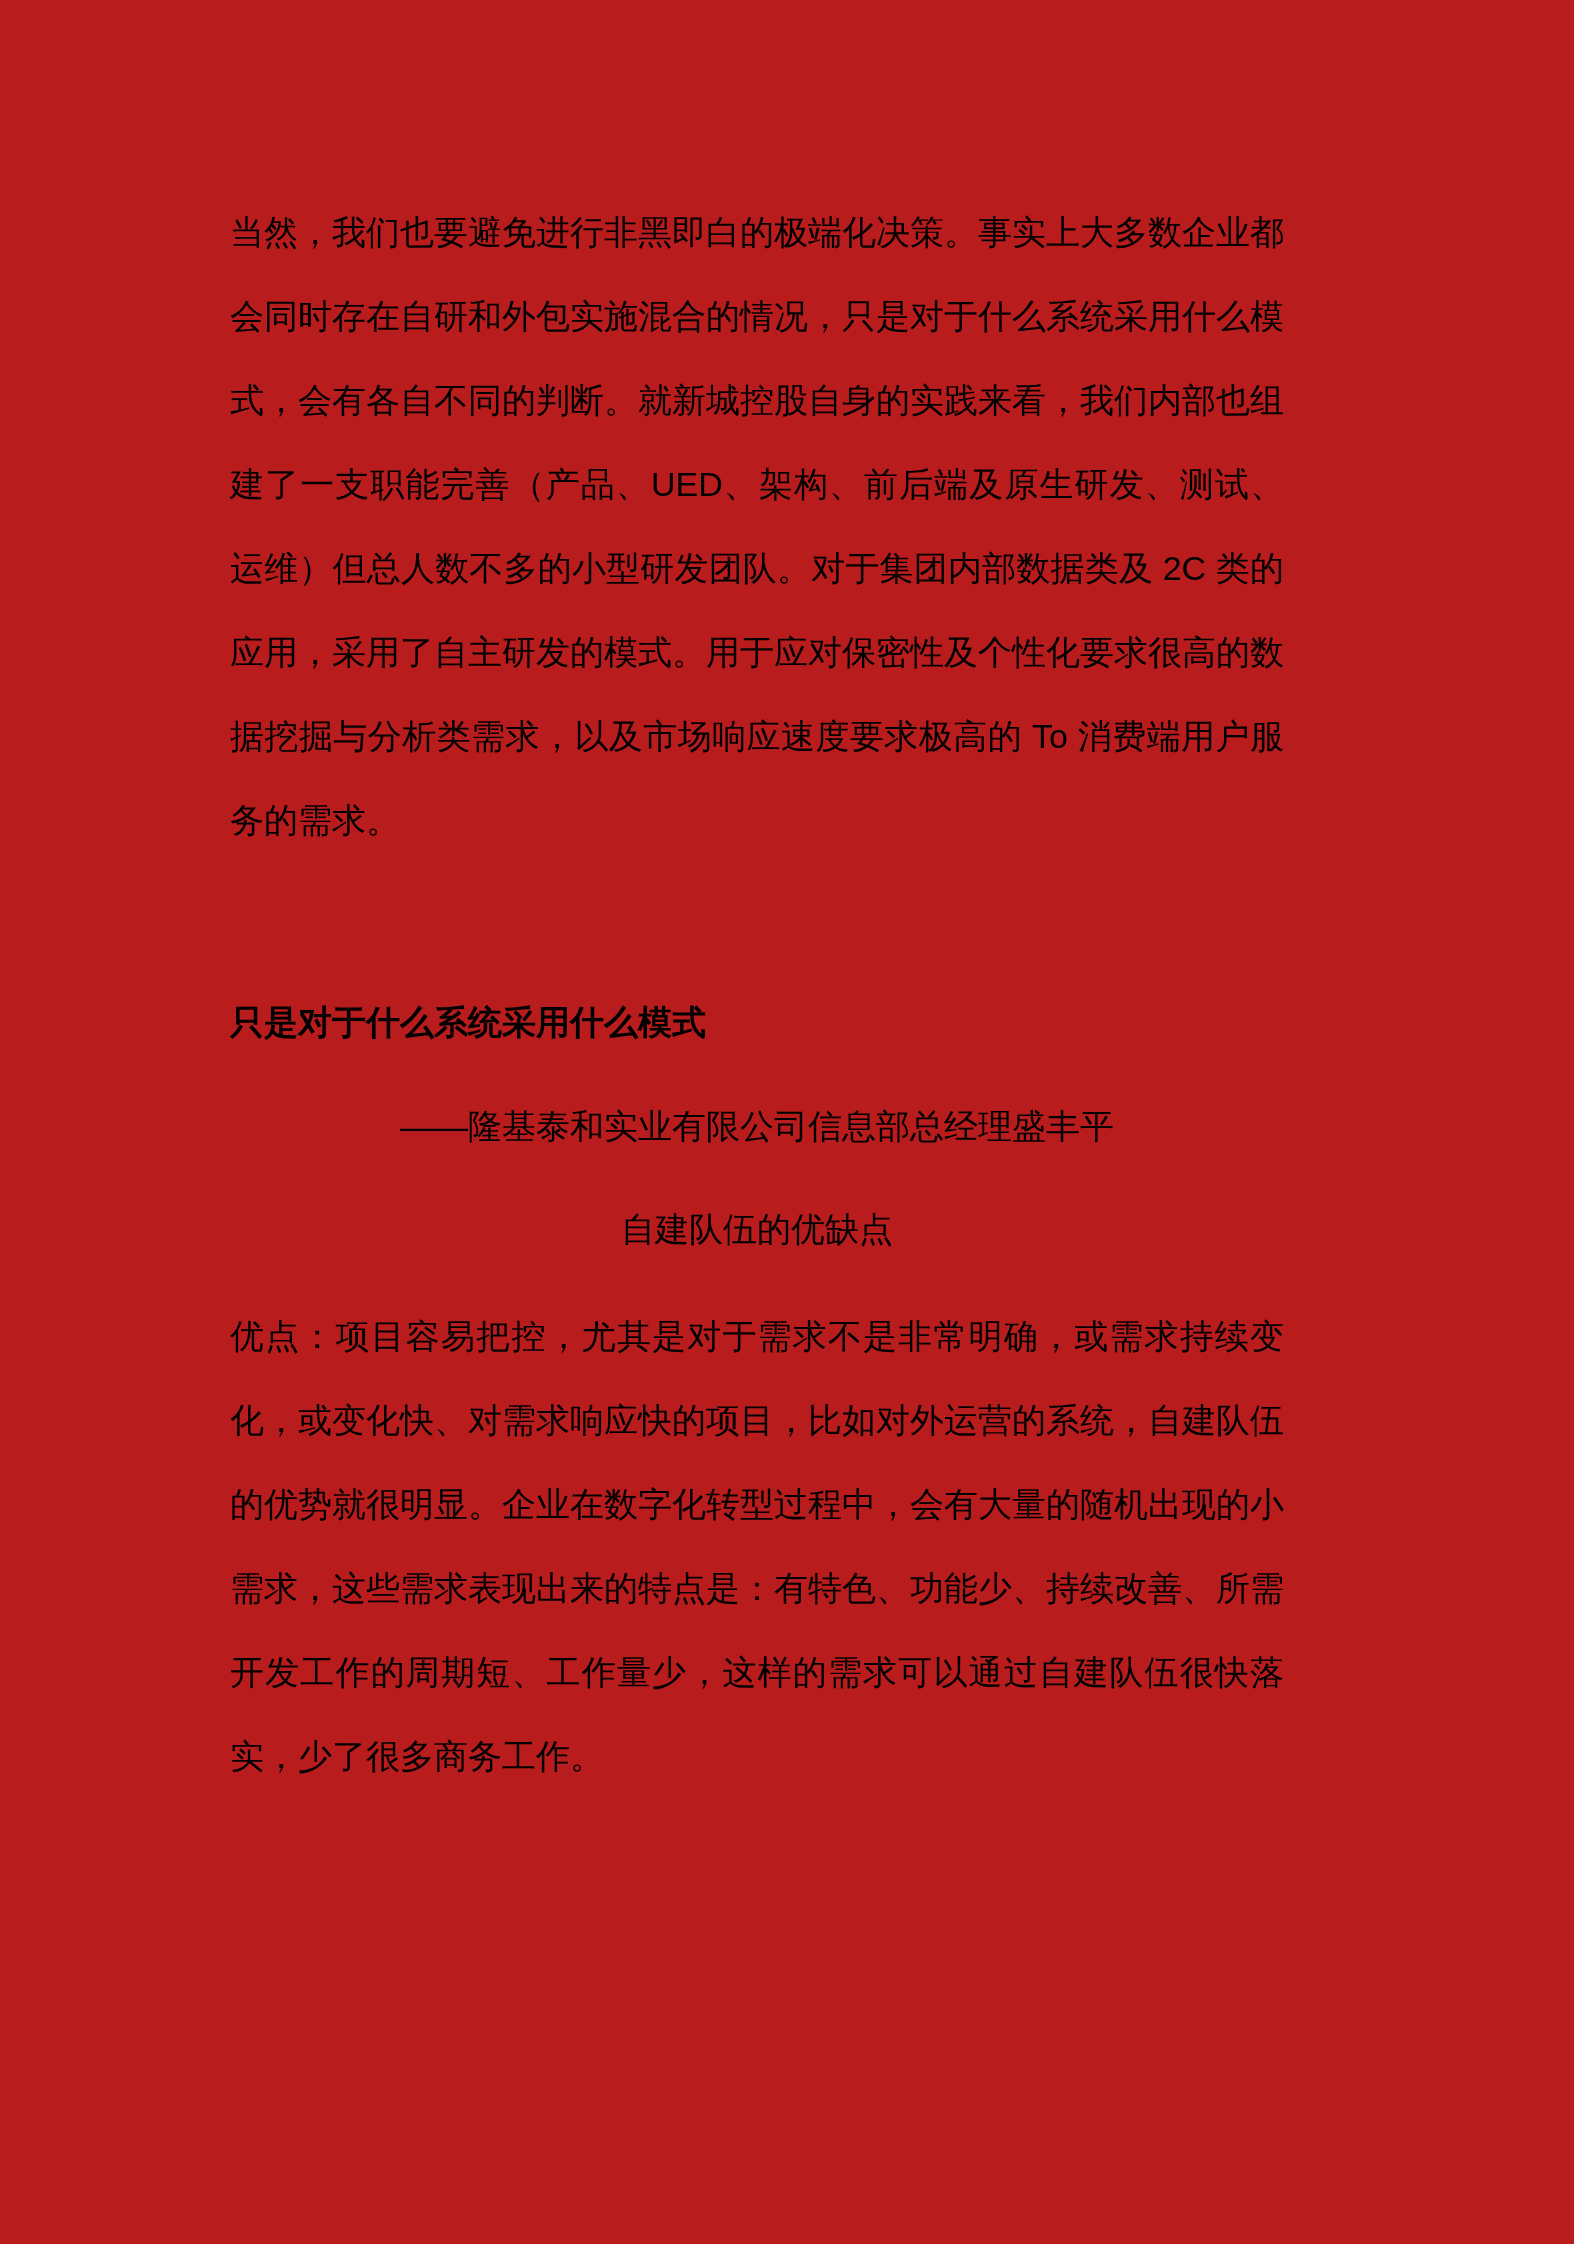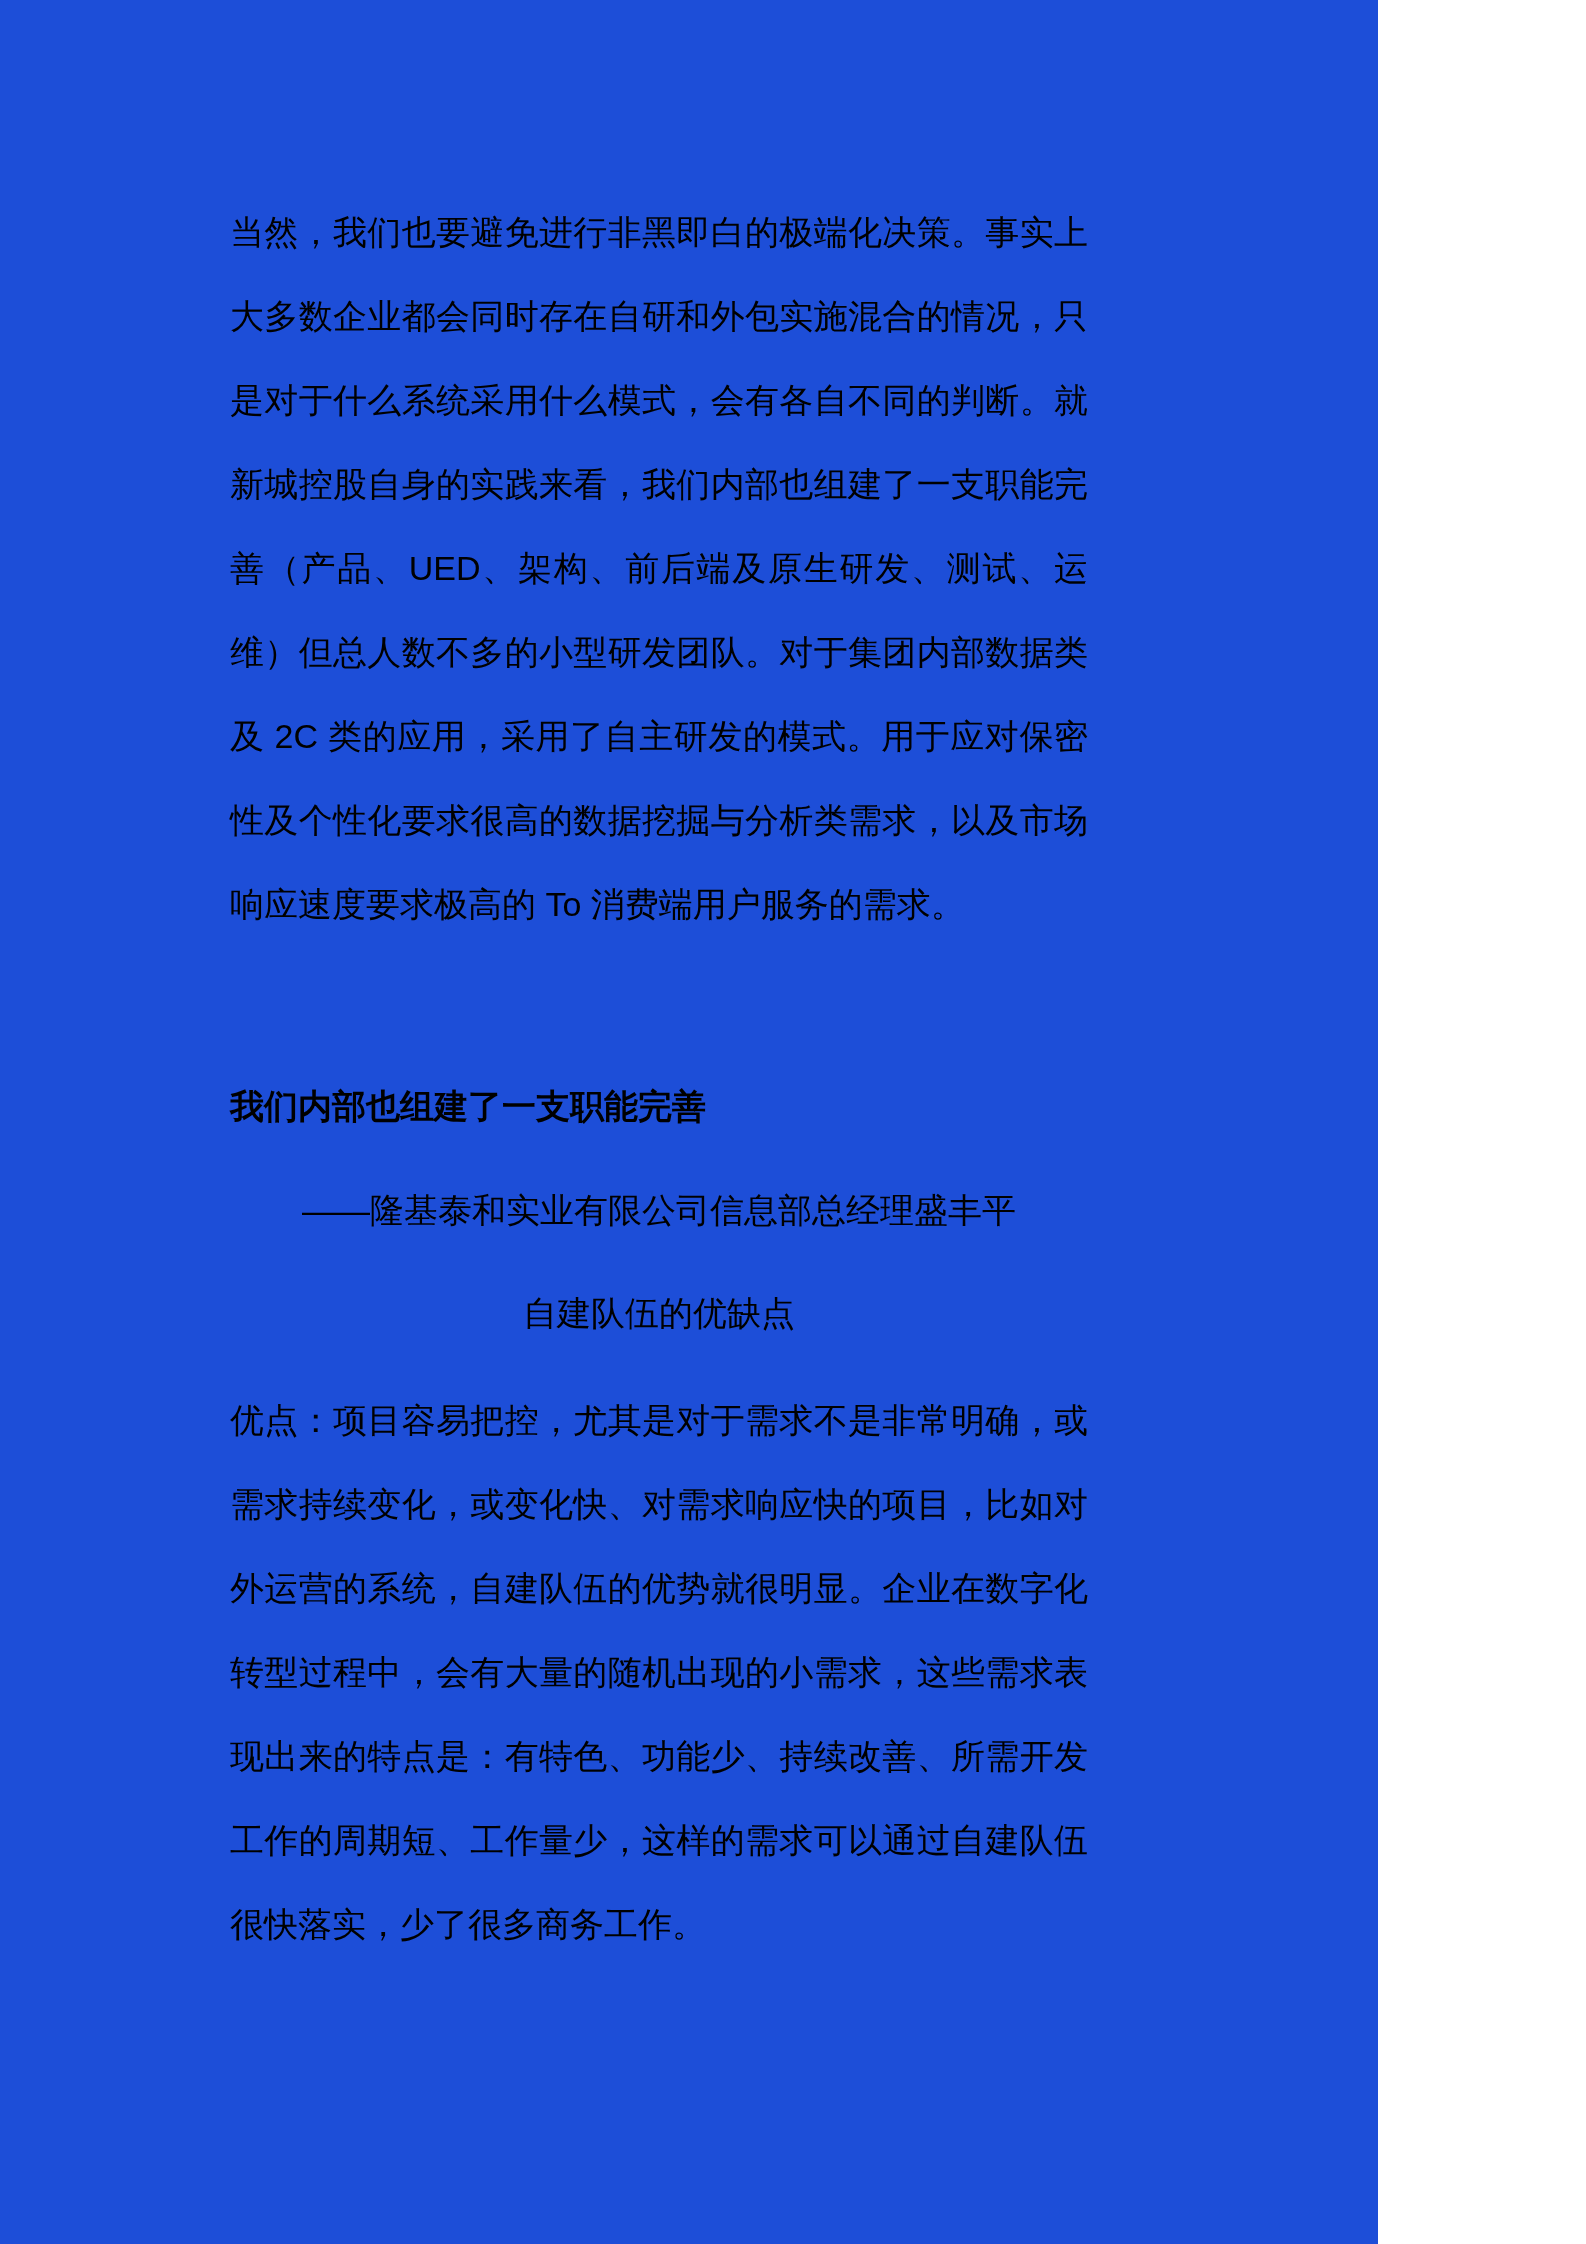--- a/index.html
+++ b/index.html
@@ -2,23 +2,23 @@
 <html><head>
 <meta charset="utf-8">
 <style>
   html, body {
     margin: 0;
     padding: 0;
     background: #ffffff;
   }
   .page {
     position: relative;
-    width: 1378px;
+    width: 1574px;
     height: 2244px;
-    background: #1d4ed8;
+    background: #b91c1c;
     box-sizing: border-box;
     padding: 190px 290px 0 230px;
     font-family: "Liberation Sans", "DejaVu Sans", sans-serif;
     color: #000000;
     font-size: 34px;
     line-height: 84px;
     overflow: hidden;
   }
   .para {
     margin: 0;
@@ -45,21 +45,21 @@
   .para-cons {
     margin-top: 16px;
   }
 </style>
 </head>
 <body>
 
 <div class="page">
   <p class="para">当然，我们也要避免进行非黑即白的极端化决策。事实上大多数企业都会同时存在自研和外包实施混合的情况，只是对于什么系统采用什么模式，会有各自不同的判断。就新城控股自身的实践来看，我们内部也组建了一支职能完善（产品、UED、架构、前后端及原生研发、测试、运维）但总人数不多的小型研发团队。对于集团内部数据类及 2C 类的应用，采用了自主研发的模式。用于应对保密性及个性化要求很高的数据挖掘与分析类需求，以及市场响应速度要求极高的 To 消费端用户服务的需求。</p>
 
-  <p class="para section-heading">我们内部也组建了一支职能完善</p>
+  <p class="para section-heading">只是对于什么系统采用什么模式</p>
 
   <p class="para attribution">——隆基泰和实业有限公司信息部总经理盛丰平</p>
 
   <p class="para subheading">自建队伍的优缺点</p>
 
   <p class="para para-pros">优点：项目容易把控，尤其是对于需求不是非常明确，或需求持续变化，或变化快、对需求响应快的项目，比如对外运营的系统，自建队伍的优势就很明显。企业在数字化转型过程中，会有大量的随机出现的小需求，这些需求表现出来的特点是：有特色、功能少、持续改善、所需开发工作的周期短、工作量少，这样的需求可以通过自建队伍很快落实，少了很多商务工作。</p>
 
 </div>
 
 </body></html>

